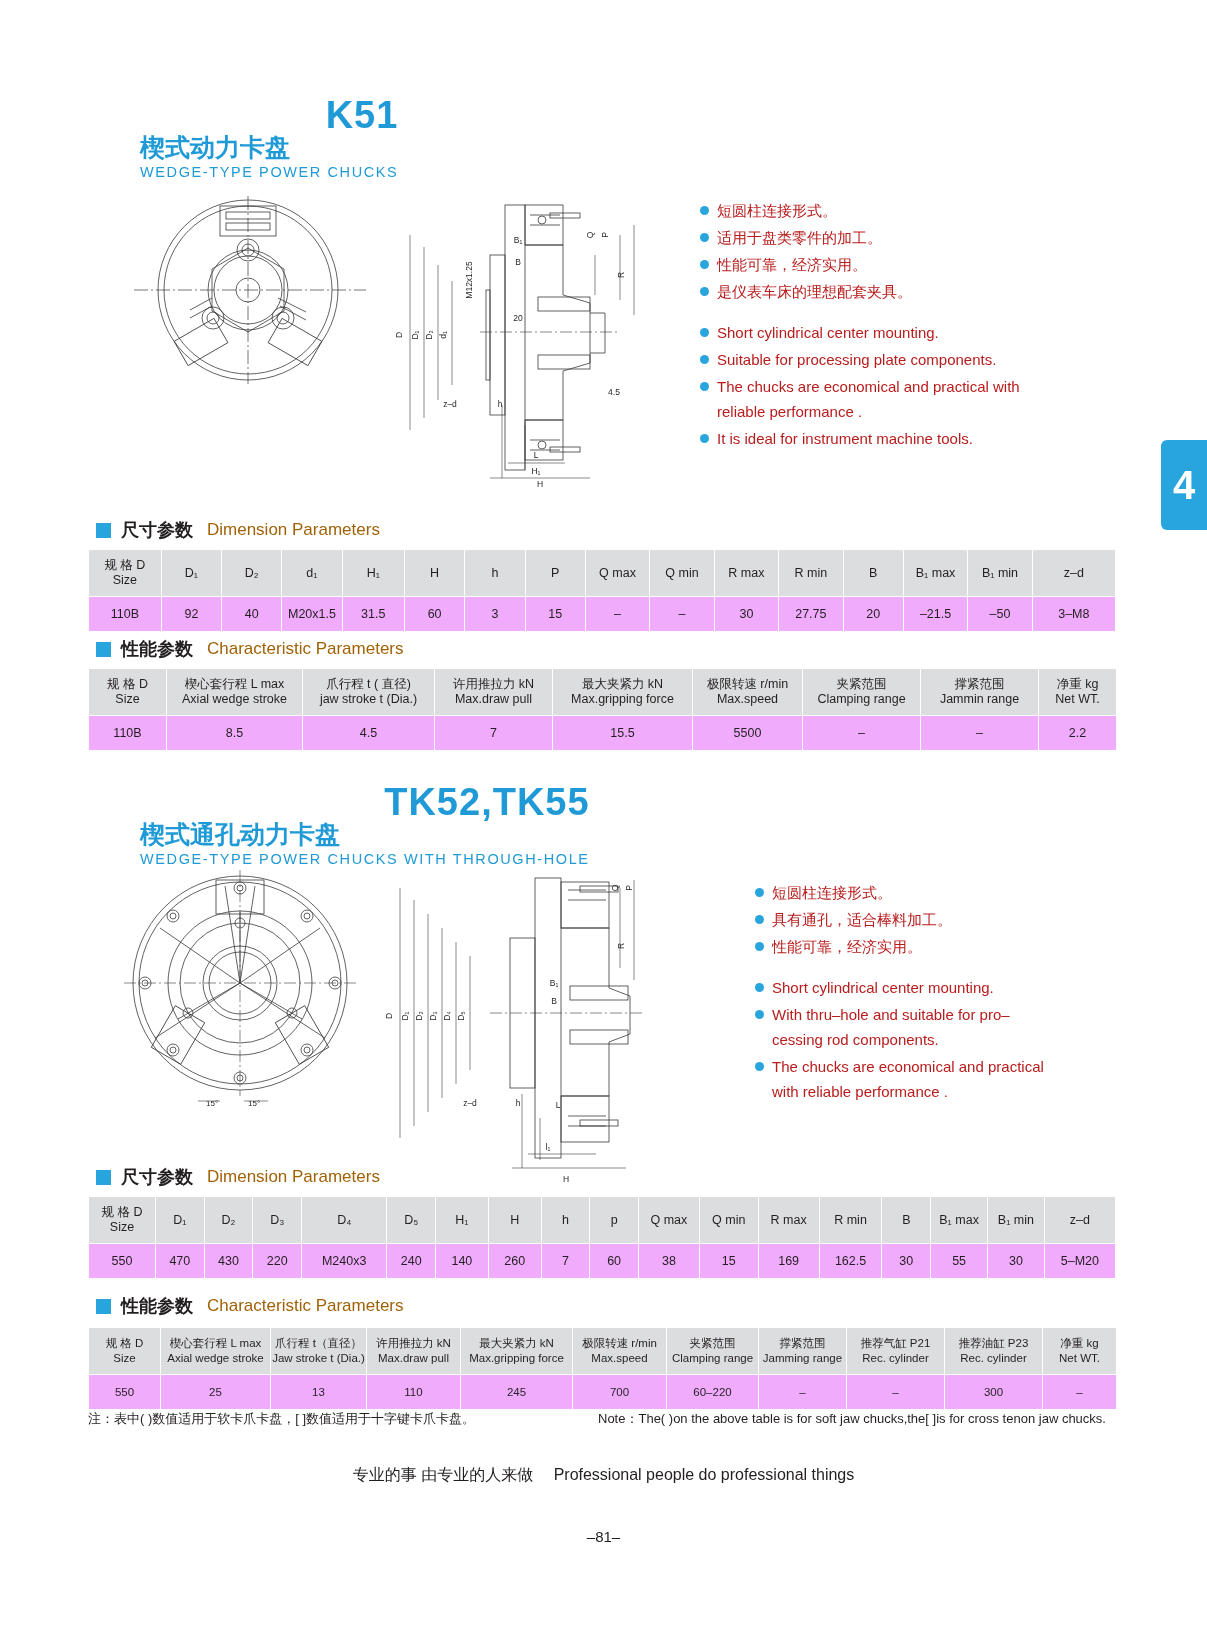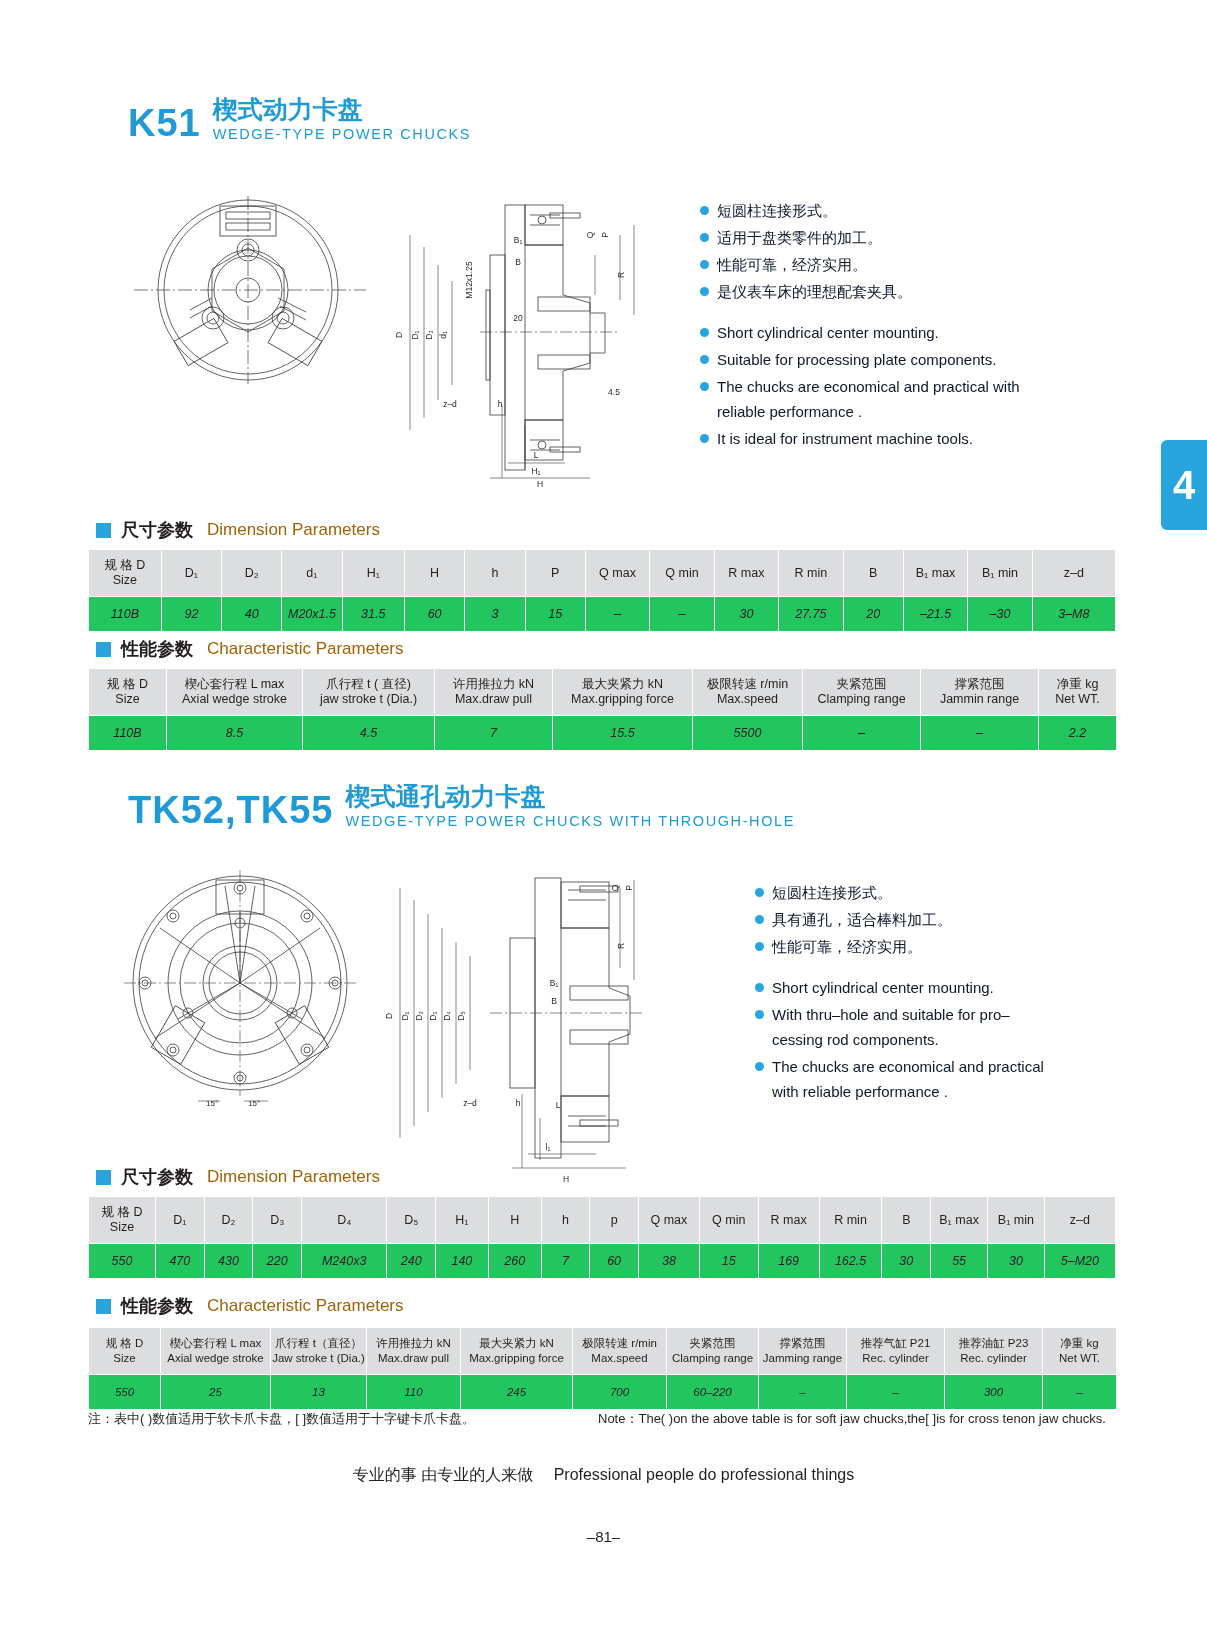--- a/index.html
+++ b/index.html
@@ -15,34 +15,34 @@
 
   
   .side-tab{
     position:absolute;right:0;top:440px;width:46px;height:90px;
     background:#29a5dd;border-radius:6px 0 0 6px;
     color:#fff;font-size:40px;font-weight:bold;
     display:flex;align-items:center;justify-content:center;
   }
 
   
-  .sec-title{position:absolute;display:flex;align-items:flex-end;}
+  .sec-title{position:absolute;display:flex;align-items:flex-end;flex-direction:column;}
   .sec-title .code{
     color:#1f9ad6;font-size:38px;font-weight:bold;letter-spacing:1px;line-height:1;
   }
   .sec-title .cn{
     color:#1f9ad6;font-size:25px;font-weight:bold;margin-left:12px;line-height:1.05;
   }
   .sec-title .en{
     color:#1f9ad6;font-size:14.5px;letter-spacing:1.6px;margin-left:12px;line-height:1.05;
   }
   .t-stack{display:flex;flex-direction:column;}
 
   
-  .bullets{position:absolute;font-size:15px;line-height:25px;color:#0f172a;}
+  .bullets{position:absolute;font-size:15px;line-height:25px;color:#b91c1c;}
   .bullets .row{display:flex;align-items:flex-start;margin-bottom:2px;}
   .bullets .dot{
     width:9px;height:9px;border-radius:50%;background:#29a5dd;
     margin-top:8px;margin-right:8px;flex:0 0 auto;
   }
   .bullets .txt{flex:1;}
   .gap{height:14px;}
 
   
   .tbl-head{position:absolute;display:flex;align-items:center;}
@@ -55,21 +55,21 @@
     position:absolute;border-collapse:collapse;font-size:12.5px;color:#231f20;
     table-layout:fixed;
   }
   table.spec th, table.spec td{
     border:1px solid #ffffff;
     text-align:center;vertical-align:middle;
     padding:2px 1px;
     line-height:15px;
   }
   table.spec thead th{background:#dcdddf;font-weight:normal;height:42px;}
-  table.spec tbody td{background:#22c55e;height:30px;font-style:italic;}
+  table.spec tbody td{background:#f0abfc;height:30px;}
 
   
   .drawing{position:absolute;}
   .drawing svg{display:block;}
 
   
   .note{
     position:absolute;font-size:13px;color:#231f20;
   }
   .footer-cn{
@@ -269,21 +269,21 @@
         <td>31.5</td>
         <td>60</td>
         <td>3</td>
         <td>15</td>
         <td>–</td>
         <td>–</td>
         <td>30</td>
         <td>27.75</td>
         <td>20</td>
         <td>–21.5</td>
-        <td>–30</td>
+        <td>–50</td>
         <td>3–M8</td>
       </tr>
     </tbody>
   </table>
 
   <div class="tbl-head" style="left:96px;top:637px;">
     <span class="sq"></span>
     <span class="cn">性能参数</span>
     <span class="en">Characteristic Parameters</span>
   </div>

